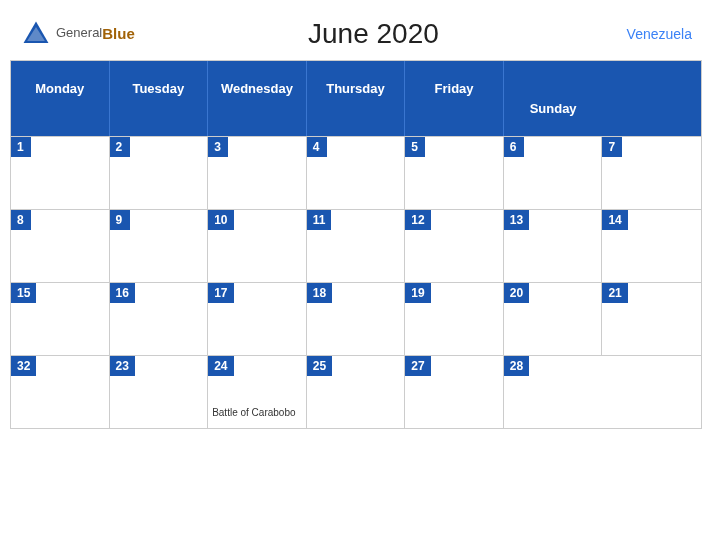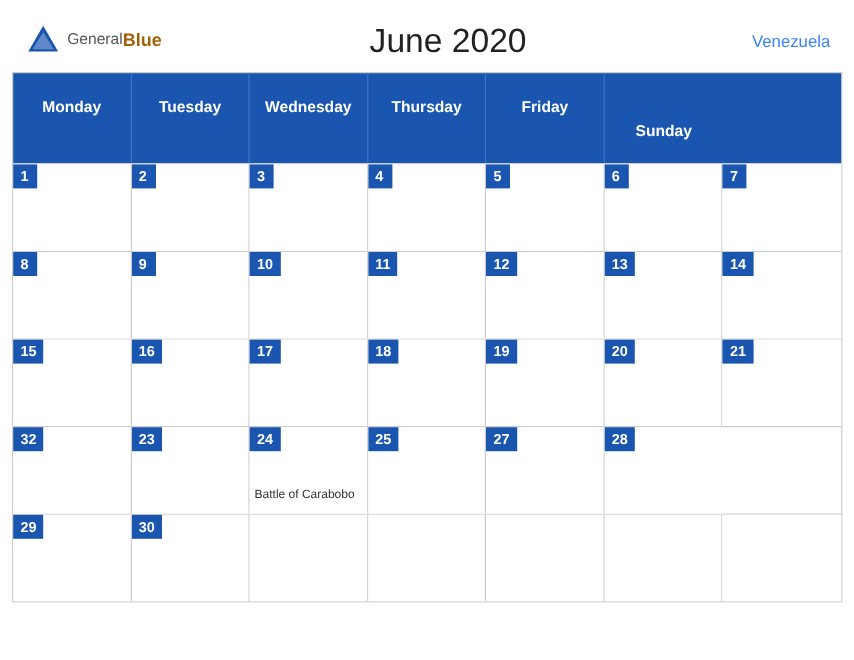--- a/index.html
+++ b/index.html
@@ -175,33 +175,14 @@
         <div class="cal-day-cell"><span class="day-number-bar">21</span></div>
       </div>
       <div class="cal-week-row">
         <div class="cal-day-cell"><span class="day-number-bar">32</span></div>
         <div class="cal-day-cell"><span class="day-number-bar">23</span></div>
         <div class="cal-day-cell"><span class="day-number-bar">24</span><div class="holiday-text">Battle of Carabobo</div></div>
         <div class="cal-day-cell"><span class="day-number-bar">25</span></div>
         <div class="cal-day-cell"><span class="day-number-bar">27</span></div>
         <div class="cal-day-cell"><span class="day-number-bar">28</span></div>
       </div>
-      <div class="cal-week-row">
-        <div class="cal-day-cell"><span class="day-number-bar">29</span></div>
-        <div class="cal-day-cell"><span class="day-number-bar">30</span></div>
-        <div class="cal-day-cell empty">
-          <span class="day-empty-bar"></span>
-        </div>
-        <div class="cal-day-cell empty">
-          <span class="day-empty-bar"></span>
-        </div>
-        <div class="cal-day-cell empty">
-          <span class="day-empty-bar"></span>
-        </div>
-        <div class="cal-day-cell empty">
-          <span class="day-empty-bar"></span>
-        </div>
-        <div class="cal-day-cell empty">
-          <span class="day-empty-bar"></span>
-        </div>
-      </div>
     </div>
 </div>
 
 </body></html>

